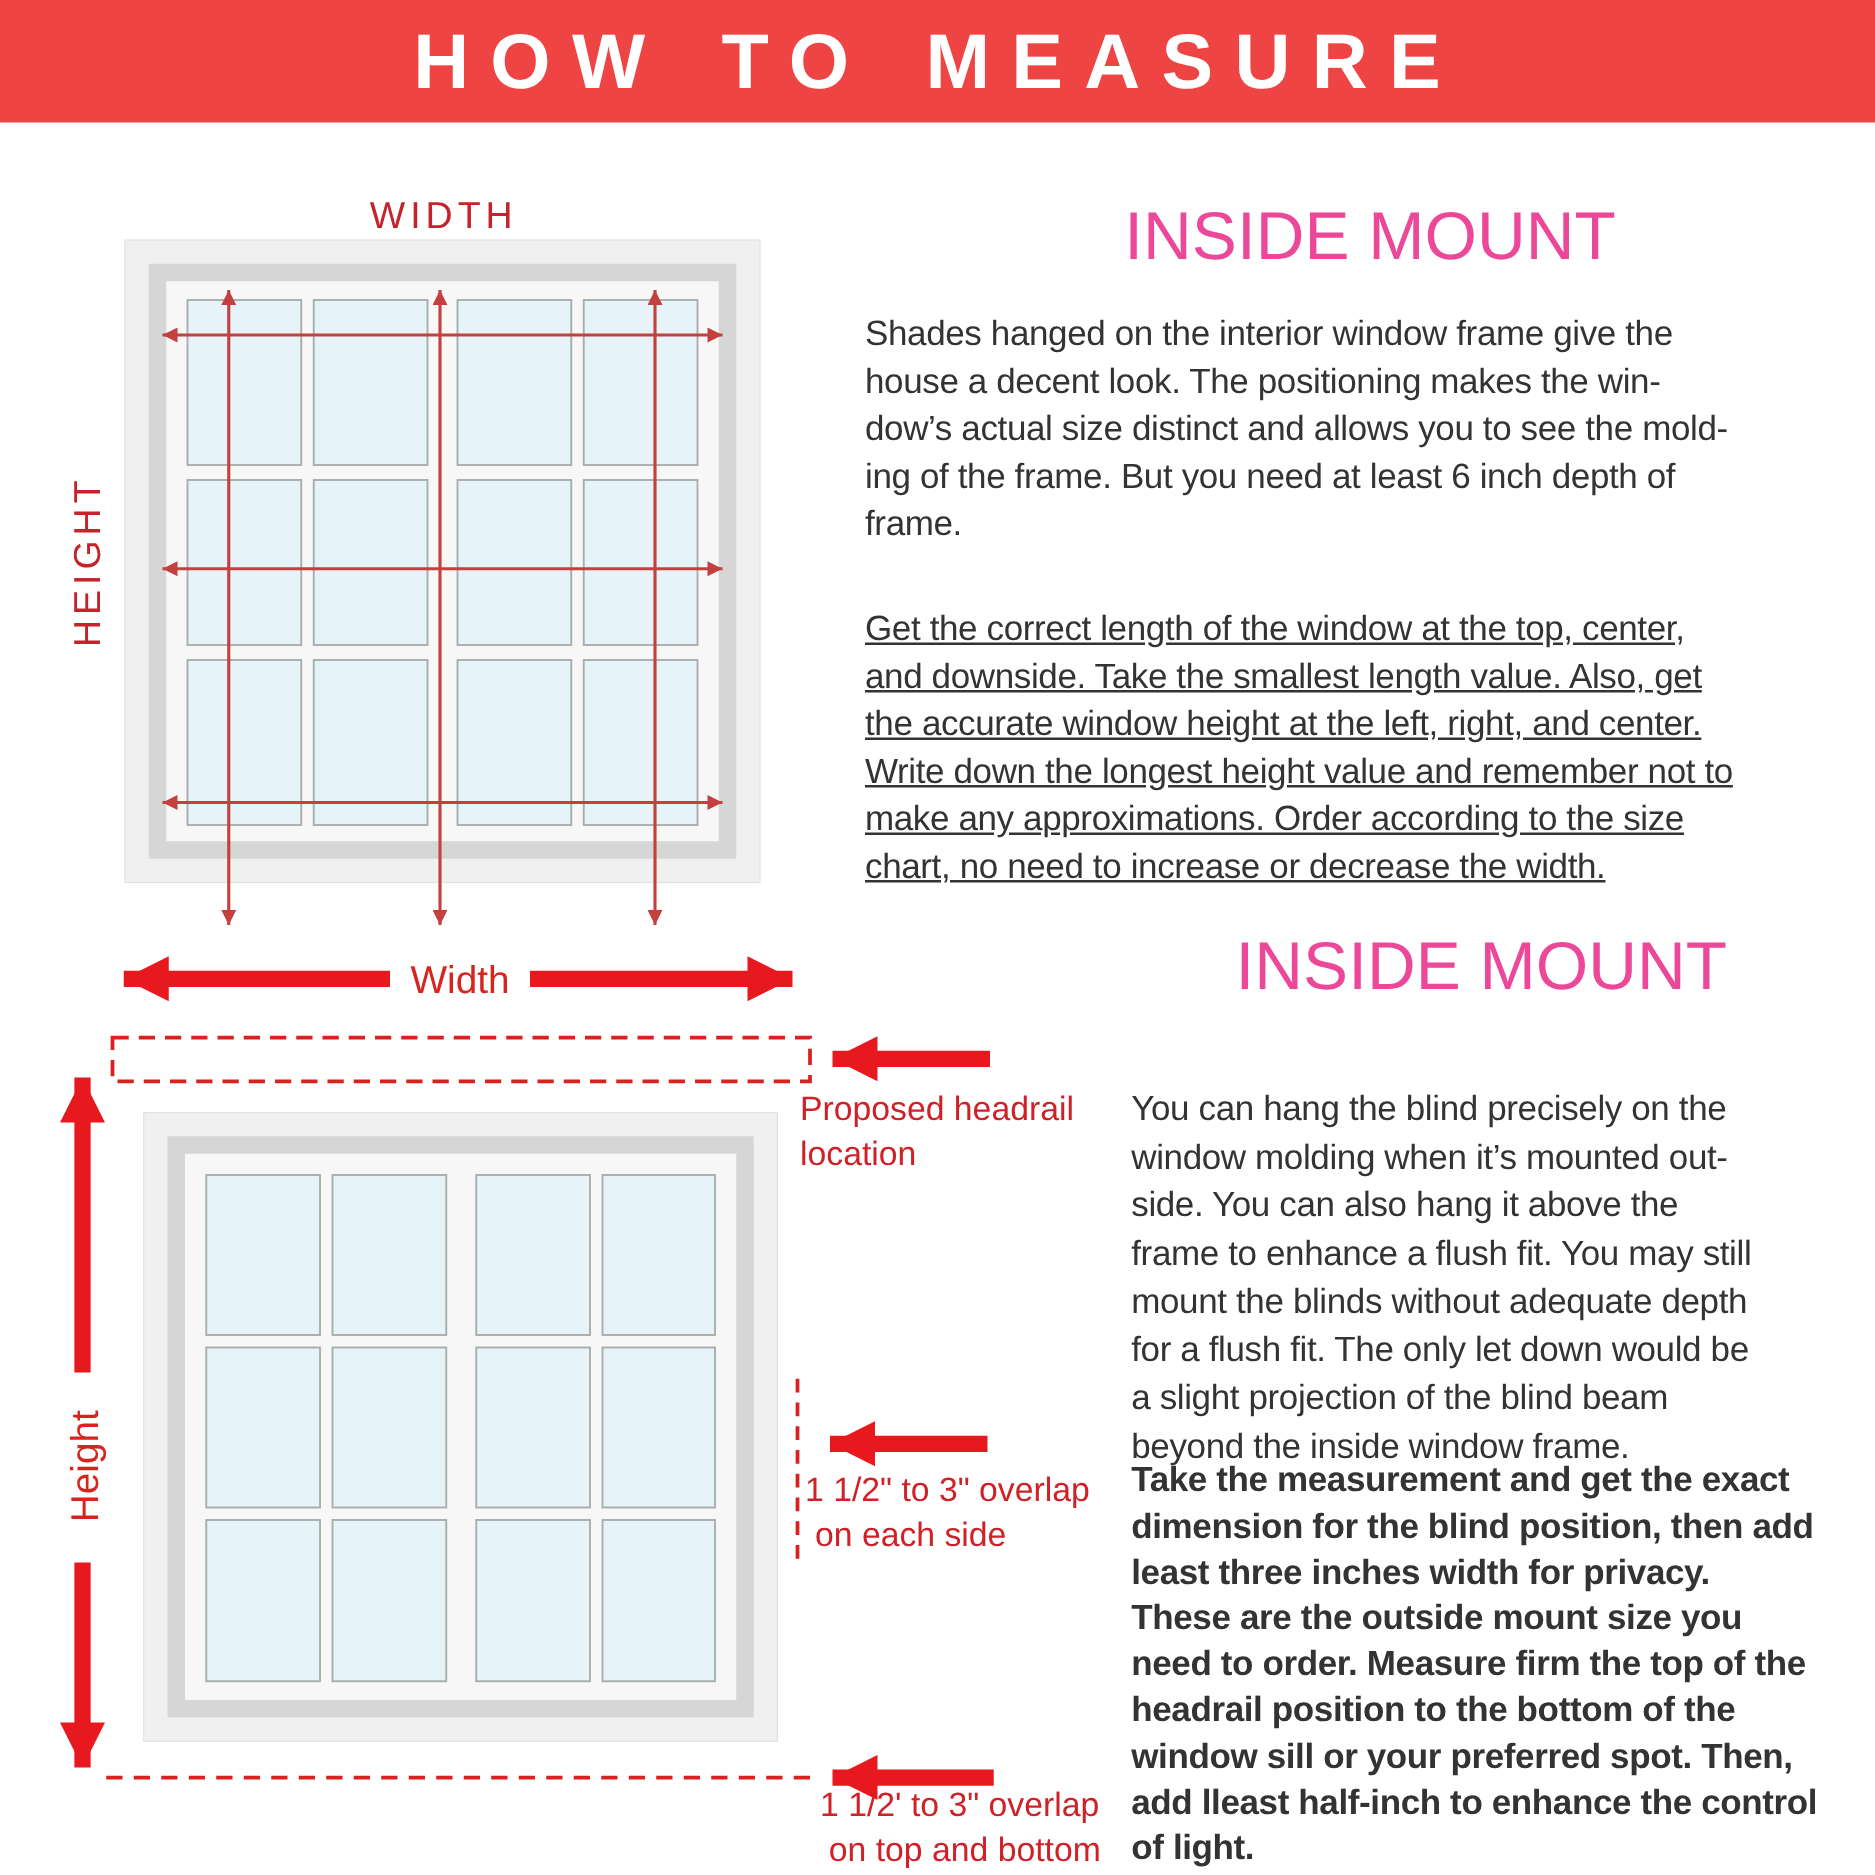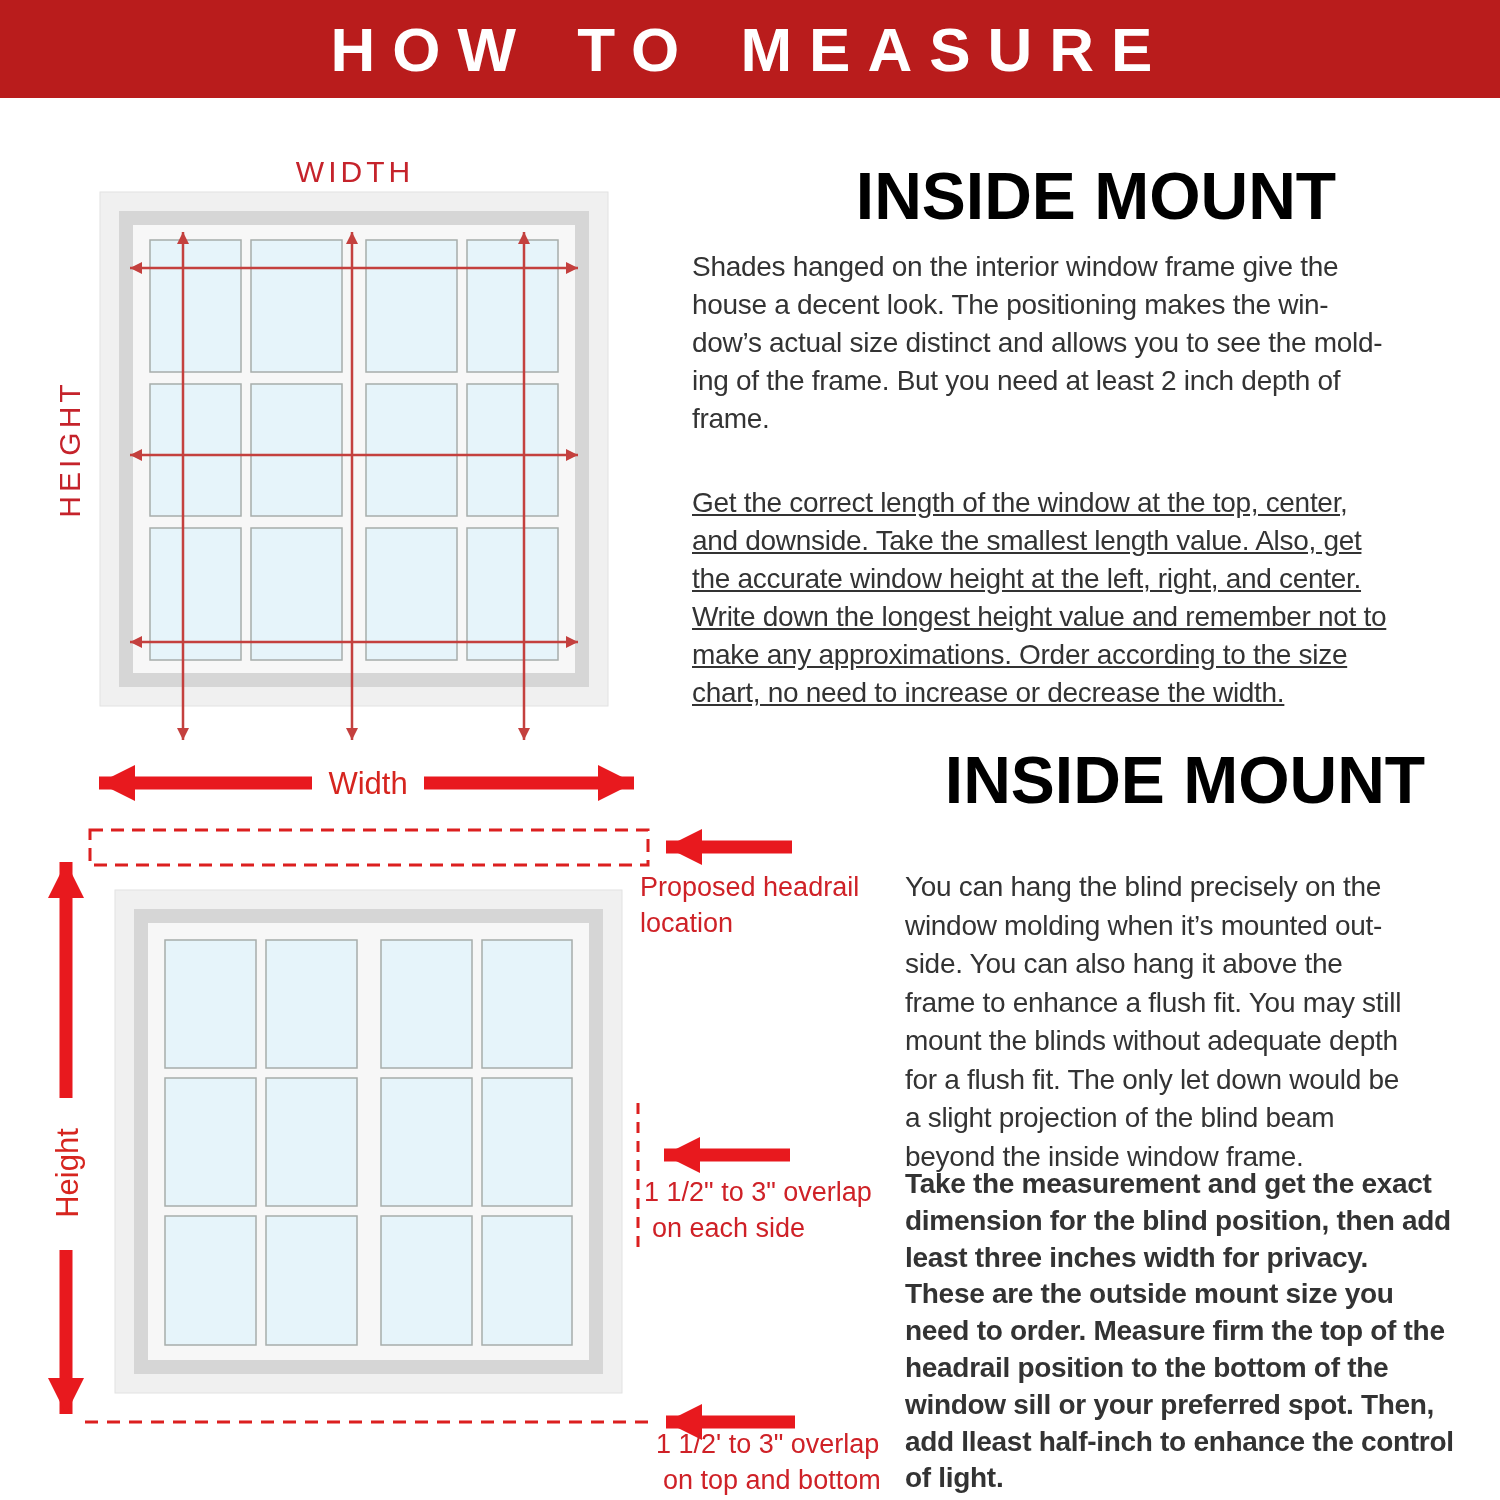--- a/index.html
+++ b/index.html
@@ -1,24 +1,24 @@
 <!DOCTYPE html>
 <html><head>
 <meta charset="utf-8">
 <style>
   html,body{margin:0;padding:0;background:#ffffff;}
   .canvas{position:relative;width:1500px;height:1500px;background:#ffffff;overflow:hidden;
           font-family:"Liberation Sans","DejaVu Sans",sans-serif;}
   
-  .banner{position:absolute;left:0;top:0;width:1500px;height:98px;background:#b91c1c;
+  .banner{position:absolute;left:0;top:0;width:1500px;height:98px;background:#ef4444;
           display:flex;align-items:center;justify-content:center;}
   .banner-title{color:#ffffff;font-weight:700;font-size:62px;letter-spacing:17px;word-spacing:10px;
                 white-space:nowrap;}
   
-  .mount-heading{position:absolute;color:#000000;font-weight:700;font-size:66px;letter-spacing:0px;
+  .mount-heading{position:absolute;color:#ec4899;font-weight:400;font-size:54px;letter-spacing:0px;
                  text-align:center;white-space:nowrap;transform:translateX(-50%);}
   .h-inside{left:1096px;top:158px;}
   .h-outside{left:1185px;top:742px;}
   .para{position:absolute;color:#333333;font-size:28px;letter-spacing:-0.3px;white-space:pre;}
   .p-in1{left:692px;top:248px;line-height:38px;}
   .p-in2{left:692px;top:484px;line-height:38px;text-decoration:underline;}
   .p-out1{left:905px;top:832px;line-height:38.5px;margin-top:36px;}
   .p-out2{left:905px;top:1166px;line-height:36.8px;font-weight:bold;}
   
   .svg-abs{position:absolute;}
@@ -131,21 +131,21 @@
     <line x1="85" y1="1422" x2="650" y2="1422" stroke="#DC1F1F" stroke-width="3" stroke-dasharray="13 9"></line>
     <line x1="795" y1="1422" x2="666" y2="1422" stroke="#E8191E" stroke-width="13" marker-end="url(#thickHead)"></line>
     <text class="red-label" x="656" y="1453">1 1/2' to 3" overlap</text>
     <text class="red-label" x="663" y="1489">on top and bottom</text>
   </svg>
 
   <div class="mount-heading h-inside">INSIDE MOUNT</div>
   <div class="para p-in1">Shades hanged on the interior window frame give the
 house a decent look. The positioning makes the win-
 dow’s actual size distinct and allows you to see the mold-
-ing of the frame. But you need at least 2 inch depth of
+ing of the frame. But you need at least 6 inch depth of
 frame.</div>
   <div class="para p-in2">Get the correct length of the window at the top, center,
 and downside. Take the smallest length value. Also, get
 the accurate window height at the left, right, and center.
 Write down the longest height value and remember not to
 make any approximations. Order according to the size
 chart, no need to increase or decrease the width.</div>
 
   <div class="mount-heading h-outside">INSIDE MOUNT</div>
   <div class="para p-out1">You can hang the blind precisely on the

